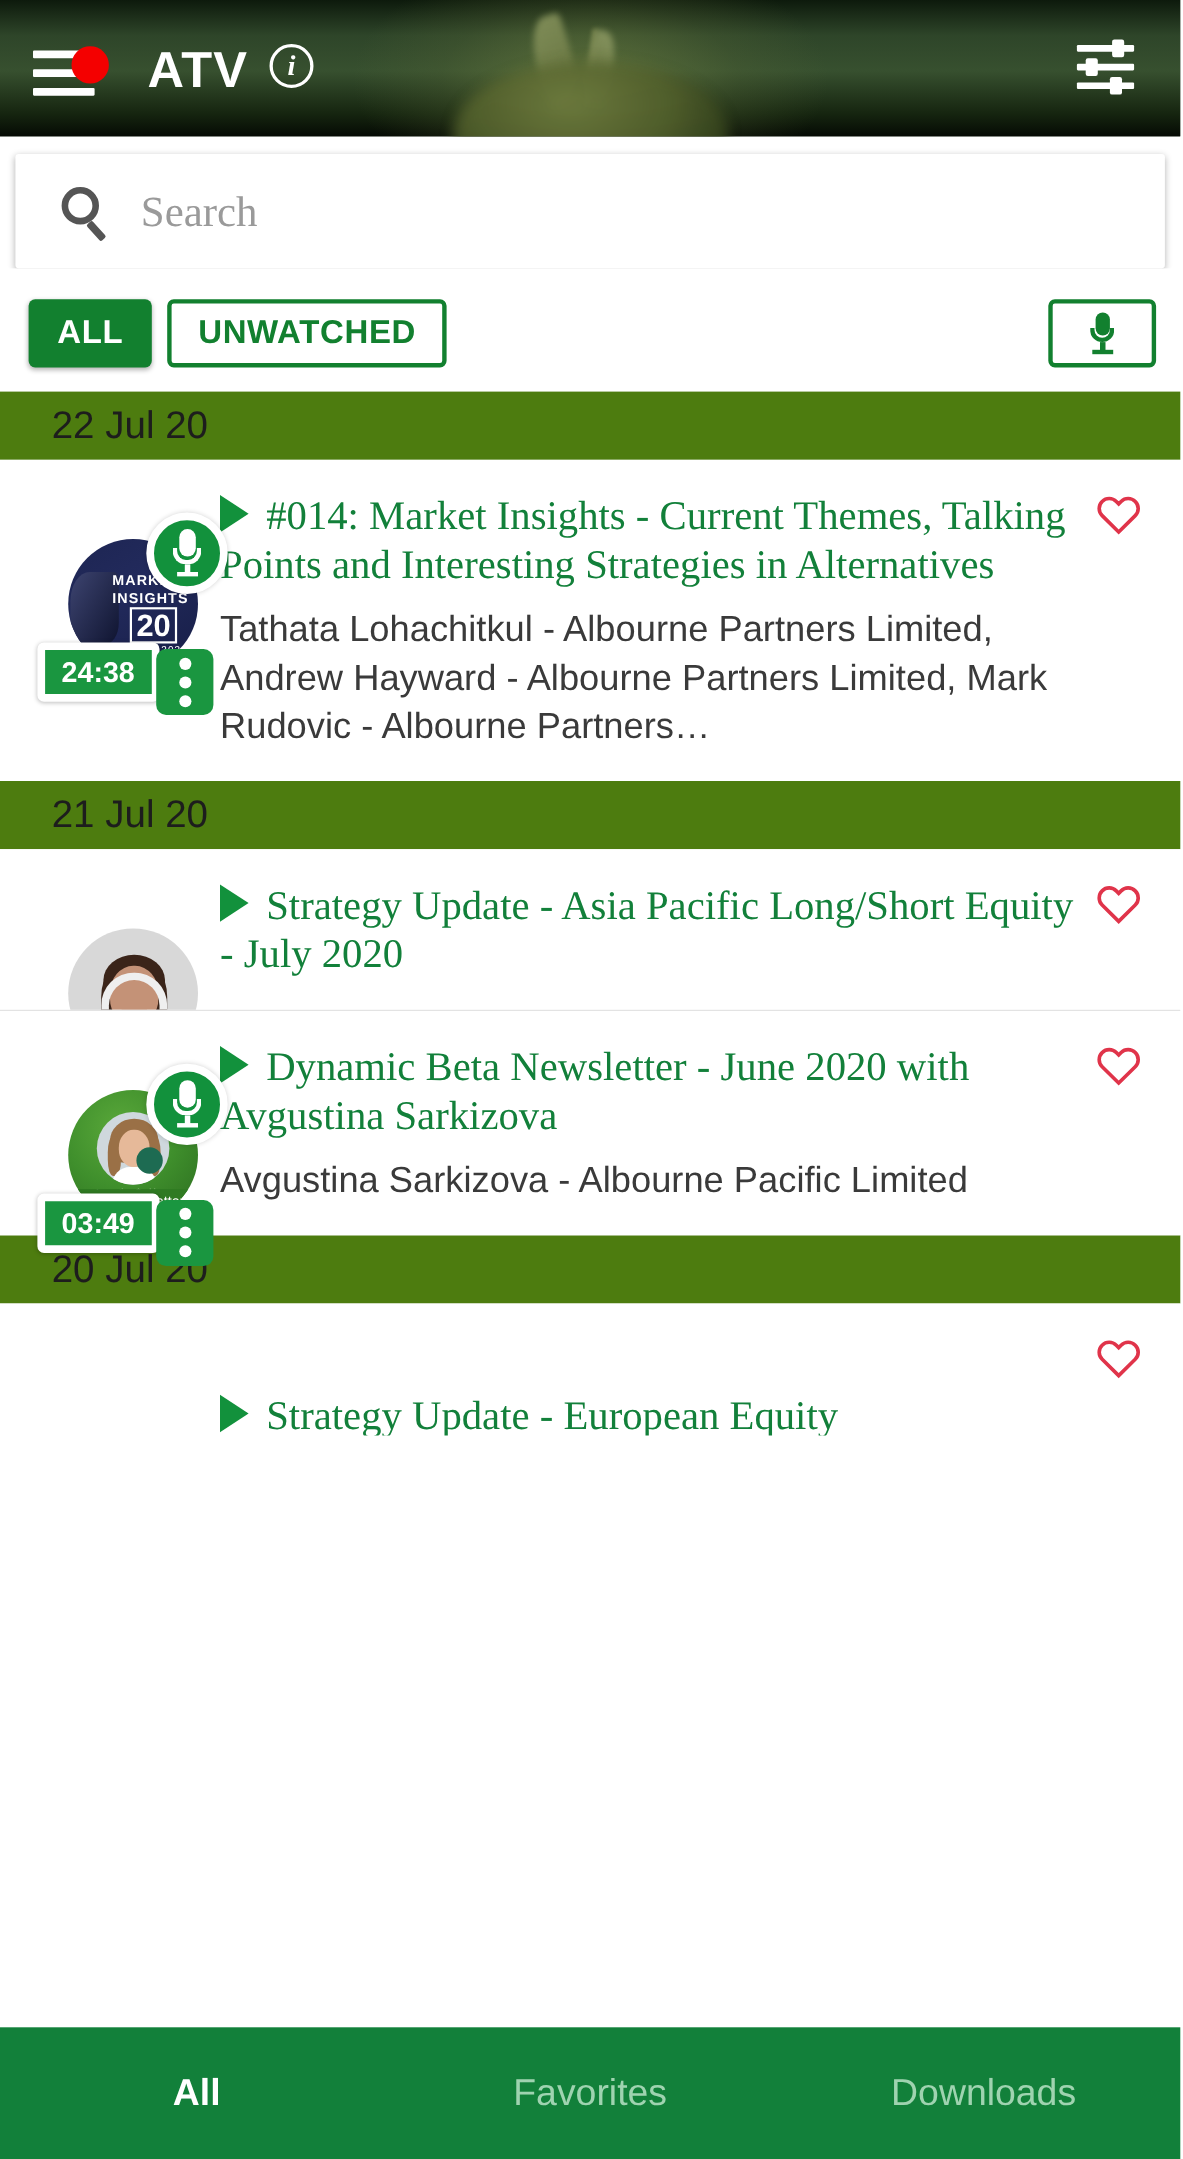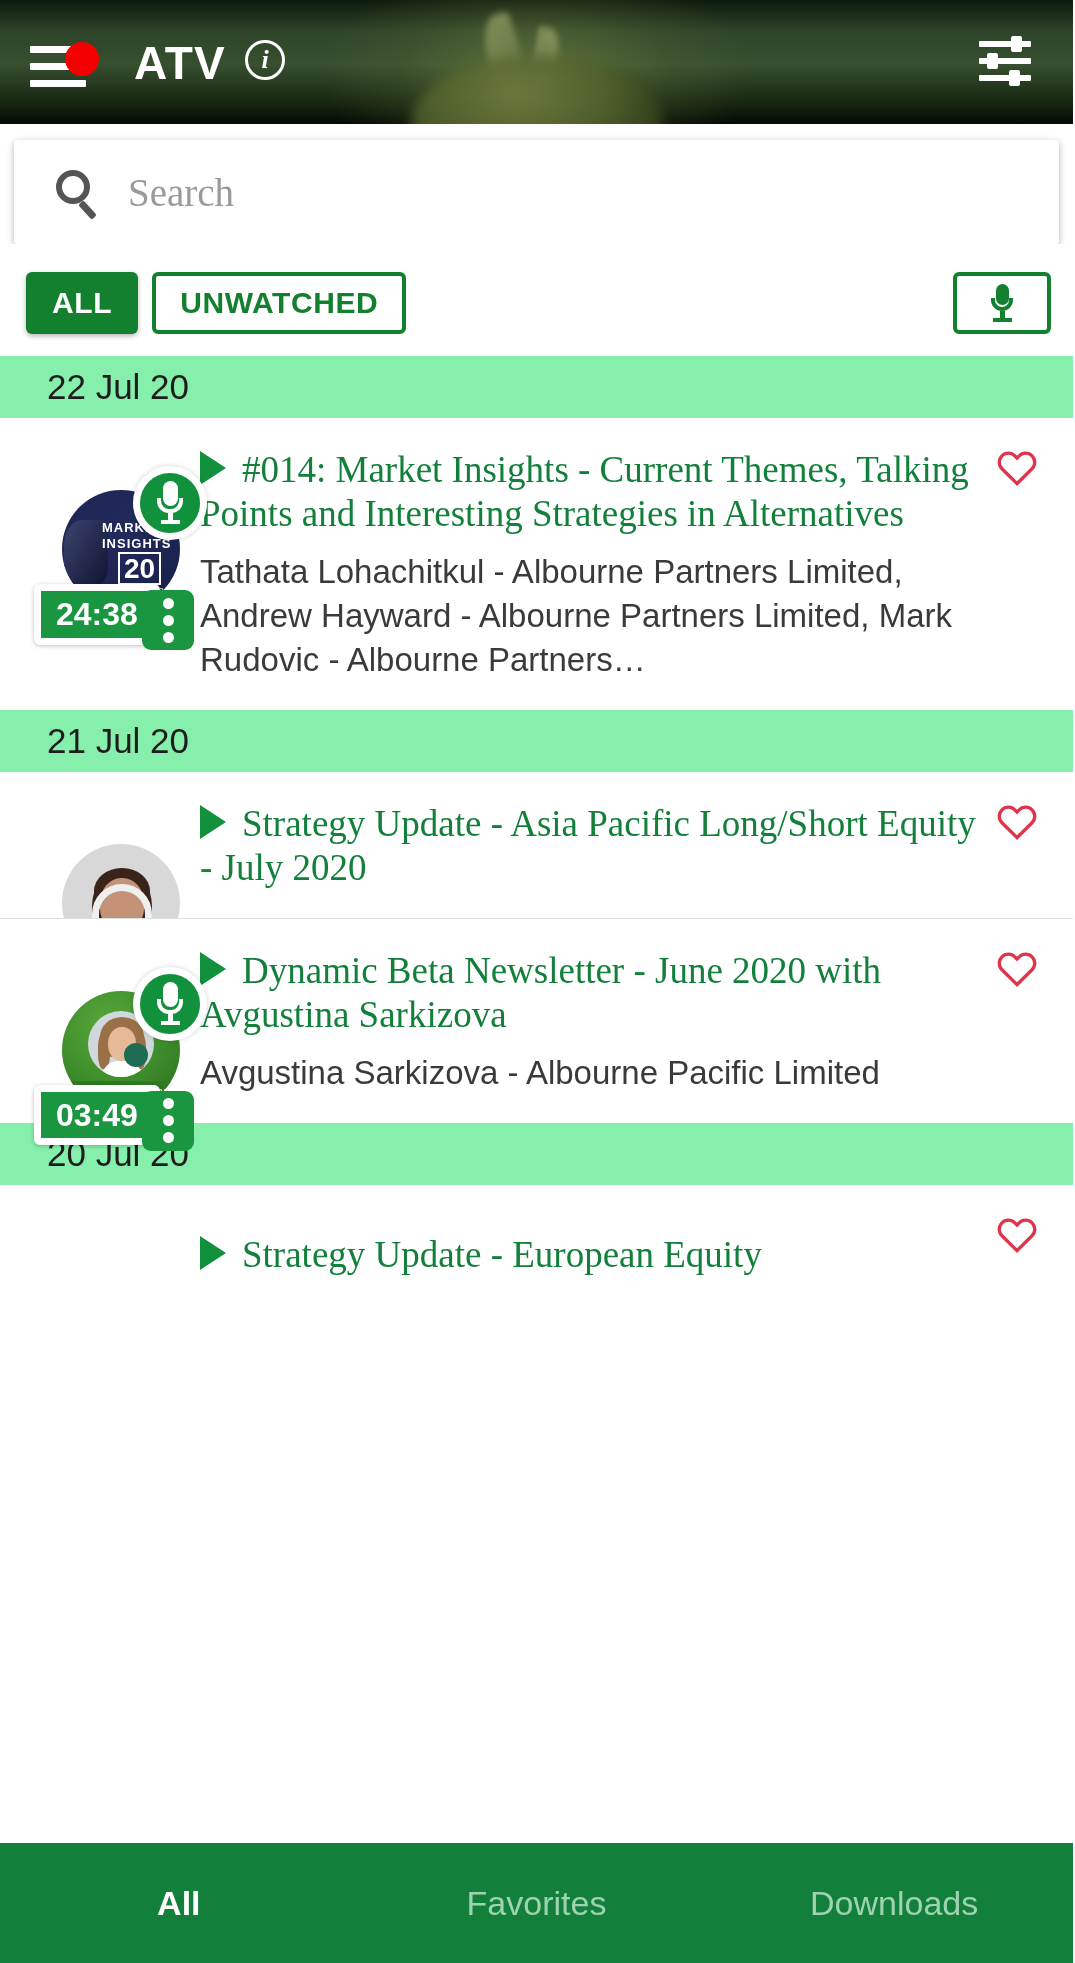--- a/index.html
+++ b/index.html
@@ -113,21 +113,21 @@
     background:#fff; display:flex; align-items:center; justify-content:center;
   }
   .mic-glyph { position:relative; width:22px; height:38px; }
   .mic-glyph .cap { position:absolute; left:5px; top:0; width:13px; height:21px; background:#12802f; border-radius:7px; }
   .mic-glyph .arc { position:absolute; left:0; top:14px; width:22px; height:13px; border:4px solid #12802f; border-top:none; border-radius: 0 0 12px 12px; }
   .mic-glyph .stem { position:absolute; left:9px; top:27px; width:5px; height:8px; background:#12802f; }
   .mic-glyph .base { position:absolute; left:2px; top:34px; width:19px; height:4px; background:#12802f; }
 
   
   .date-header {
-    background:#86efac; height: 62px; display:flex; align-items:center;
+    background:#4d7c0f; height: 62px; display:flex; align-items:center;
     padding-left: 47px; font-size: 35px; color:#1d1d1d;
   }
   .row { position: relative; background:#fff; display:flex; padding: 26px 0 28px 0; }
   .row + .row { border-top: 1px solid #e0e0e0; }
 
   .thumb-col { position: relative; width: 200px; flex: none; }
   .thumb-circle {
     position:absolute; left: 62px; top: 46px; width: 118px; height: 118px;
     border-radius: 50%; overflow:hidden;
   }
@@ -167,21 +167,21 @@
     display:flex; align-items:center; justify-content:center;
   }
   .mic-badge .mic-glyph { width:26px; height:44px; }
   .mic-badge .mic-glyph .cap { left:6px; top:0; width:15px; height:25px; background:#fff; border-radius:8px; }
   .mic-badge .mic-glyph .arc { left:0; top:17px; width:26px; height:15px; border-color:#fff; border-top:none; }
   .mic-badge .mic-glyph .stem { left:11px; top:32px; width:5px; height:8px; background:#fff; }
   .mic-badge .mic-glyph .base { left:4px; top:39px; width:19px; height:4px; background:#fff; }
 
   .duration {
     position:absolute; left: 34px; top: 140px; background:#1a9640; color:#fff;
-    font-size: 32px; font-weight: bold; padding: 6px 15px; border-radius: 6px;
+    font-size: 26px; font-weight: bold; padding: 6px 15px; border-radius: 6px;
     border: 7px solid #fff; box-shadow: 0 1px 4px rgba(0,0,0,.25); line-height: 1.08;
   }
   .kebab {
     position:absolute; left: 142px; top: 146px; width: 52px; height: 60px;
     background:#1a9640; border-radius: 9px; display:flex; flex-direction:column;
     align-items:center; justify-content:center; gap:6px;
   }
   .kebab i { width: 11px; height: 11px; border-radius:50%; background:#fff; display:block; }
 
   .body-col { flex: 1; padding-right: 92px; }
@@ -383,21 +383,21 @@
           <path d="M12 20.5 3.8 12.4a4.9 4.9 0 0 1 0-7 4.9 4.9 0 0 1 7 0l1.2 1.2 1.2-1.2a4.9 4.9 0 0 1 7 0 4.9 4.9 0 0 1 0 7Z"></path>
         </svg>
     </div>
   </div>
 
   <div class="date-header">20 Jul 20</div>
 
   <div class="row row-clip" style="height:120px;">
     <div class="thumb-col"></div>
     <div class="body-col">
-      <div class="item-title" style="margin-top:22px;"><span class="play-tri"></span><span>Strategy Update - European Equity</span></div>
+      <div class="item-title" style="margin-top:55px;"><span class="play-tri"></span><span>Strategy Update - European Equity</span></div>
     </div>
     <div class="heart">
       <svg viewBox="0 0 24 24" fill="none" stroke="#e0344a" stroke-width="1.8">
           <path d="M12 20.5 3.8 12.4a4.9 4.9 0 0 1 0-7 4.9 4.9 0 0 1 7 0l1.2 1.2 1.2-1.2a4.9 4.9 0 0 1 7 0 4.9 4.9 0 0 1 0 7Z"></path>
         </svg>
     </div>
   </div>
 
   <div class="bottom-nav">
     <div class="nav-item active">All</div>

